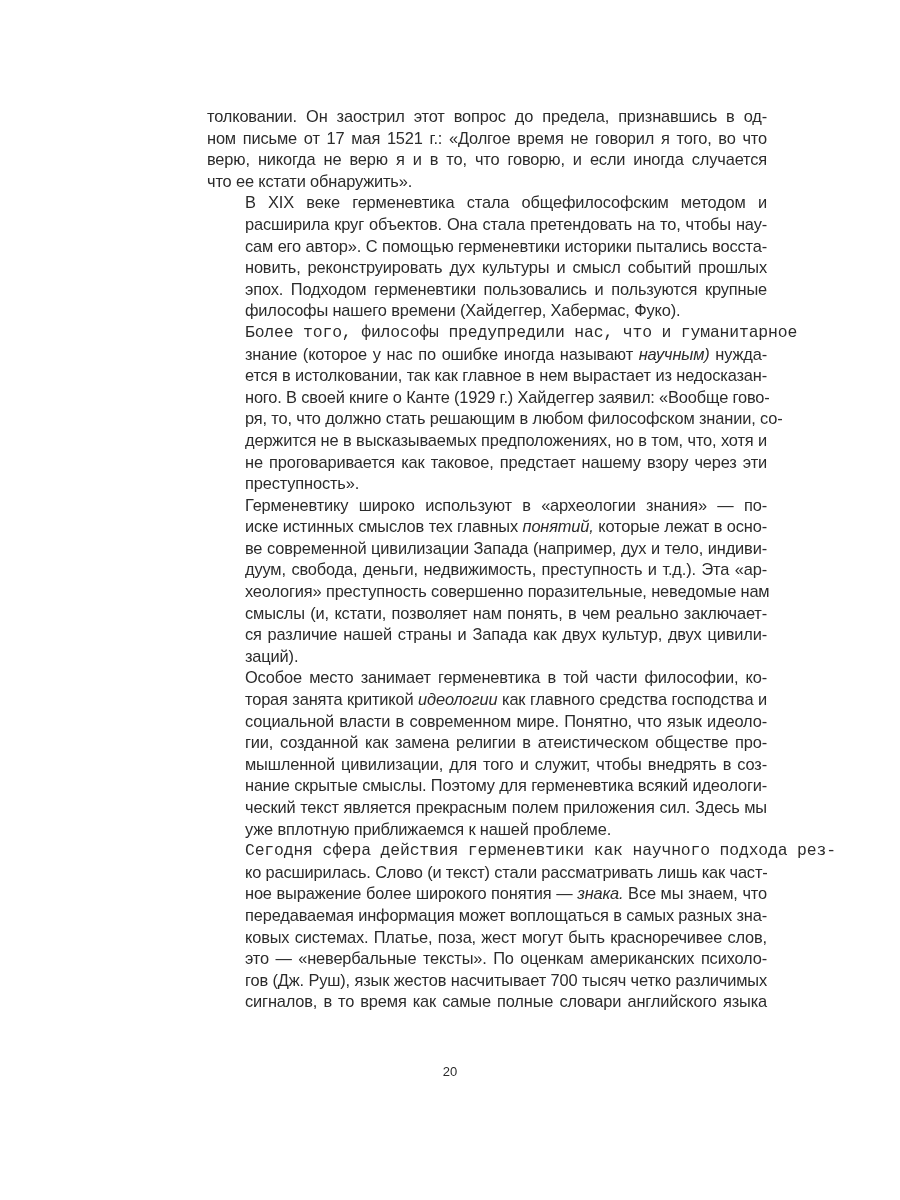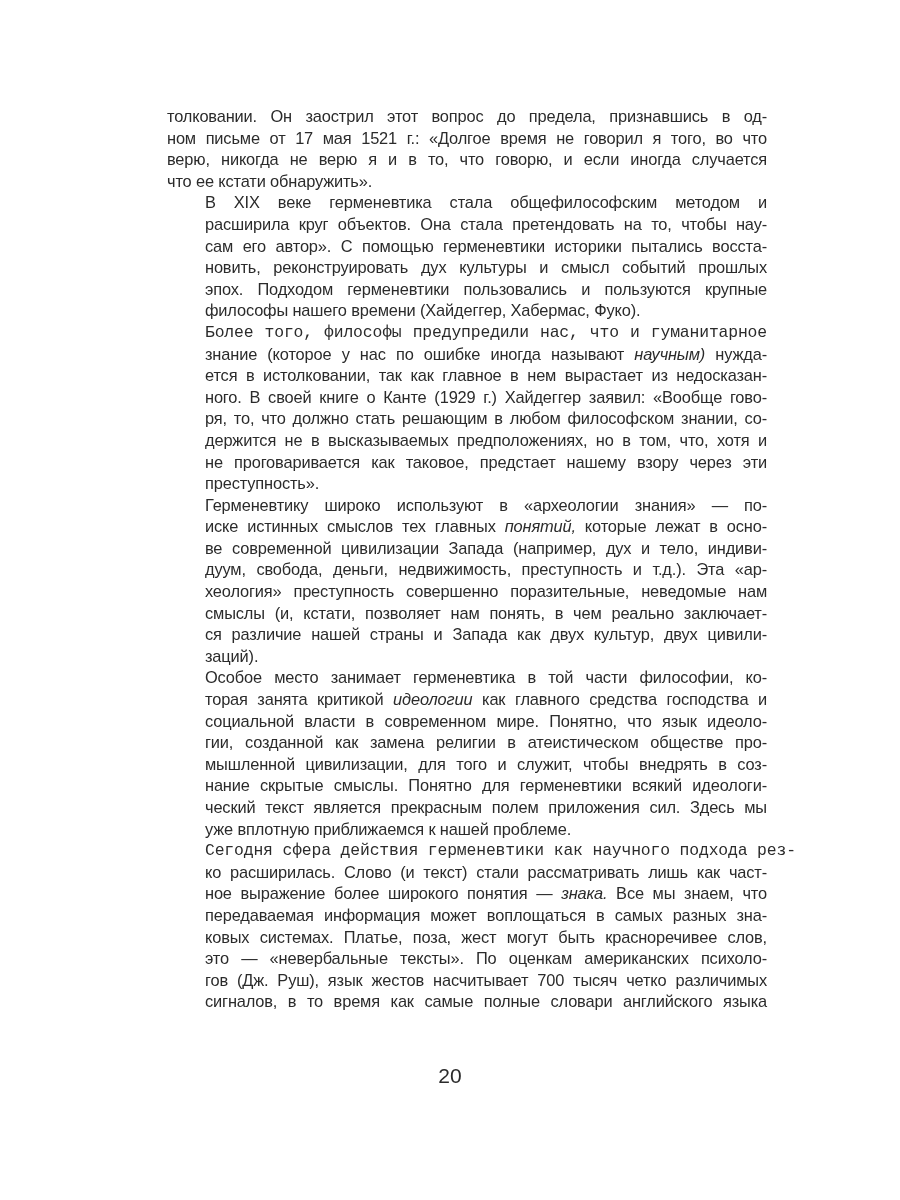--- a/index.html
+++ b/index.html
@@ -5,26 +5,26 @@
   html, body { margin: 0; padding: 0; background: #ffffff; }
   body { width: 900px; height: 1200px; position: relative; overflow: hidden; }
   .page {
     position: absolute; left: 167px; top: 106px; width: 600px;
     font-family: "Liberation Sans", sans-serif;
     font-size: 16.4px; line-height: 21.6px; color: #2b2b2b;
     text-align: justify; hyphens: manual;
   }
   .para { margin: 0; }
   .para.indent { text-indent: 38px; }
-  .line { display: block; text-align: justify; text-align-last: justify; white-space: nowrap; letter-spacing: -0.15px; }
+  .line { display: block; text-align: justify; text-align-last: justify; white-space: nowrap; letter-spacing: -0.15px; margin-left: 40px; }
   .line.last { text-align-last: left; }
   em { font-style: italic; }
   .pagenum {
     position: absolute; left: 0; width: 900px; top: 1064px; text-align: center;
-    font-family: "Liberation Sans", sans-serif; font-size: 21px; color: #2b2b2b;
+    font-family: "Liberation Sans", sans-serif; font-size: 13px; color: #2b2b2b;
   }
 </style>
 </head>
 <body>
 
 <div class="page" id="page-body">
     <div class="para">
       <span class="line">толковании. Он заострил этот вопрос до предела, признавшись в од-</span>
       <span class="line">ном письме от 17 мая 1521 г.: «Долгое время не говорил я того, во что</span>
       <span class="line">верю, никогда не верю я и в то, что говорю, и если иногда случается</span>
@@ -57,21 +57,21 @@
       <span class="line">смыслы (и, кстати, позволяет нам понять, в чем реально заключает-</span>
       <span class="line">ся различие нашей страны и Запада как двух культур, двух цивили-</span>
       <span class="line last">заций).</span>
     </div>
     <div class="para indent">
       <span class="line" style="text-indent: 38px;">Особое место занимает герменевтика в той части философии, ко-</span>
       <span class="line">торая занята критикой <em>идеологии</em> как главного средства господства и</span>
       <span class="line">социальной власти в современном мире. Понятно, что язык идеоло-</span>
       <span class="line">гии, созданной как замена религии в атеистическом обществе про-</span>
       <span class="line">мышленной цивилизации, для того и служит, чтобы внедрять в соз-</span>
-      <span class="line">нание скрытые смыслы. Понятно для герменевтики всякий идеологи-</span>
+      <span class="line">нание скрытые смыслы. Поэтому для герменевтика всякий идеологи-</span>
       <span class="line">ческий текст является прекрасным полем приложения сил. Здесь мы</span>
       <span class="line last">уже вплотную приближаемся к нашей проблеме.</span>
     </div>
     <div class="para indent">
       <span class="line" style="text-indent: 38px; font-family: Liberation Mono, monospace;">Сегодня сфера действия герменевтики как научного подхода рез-</span>
       <span class="line">ко расширилась. Слово (и текст) стали рассматривать лишь как част-</span>
       <span class="line">ное выражение более широкого понятия — <em>знака.</em> Все мы знаем, что</span>
       <span class="line">передаваемая информация может воплощаться в самых разных зна-</span>
       <span class="line">ковых системах. Платье, поза, жест могут быть красноречивее слов,</span>
       <span class="line">это — «невербальные тексты». По оценкам американских психоло-</span>

